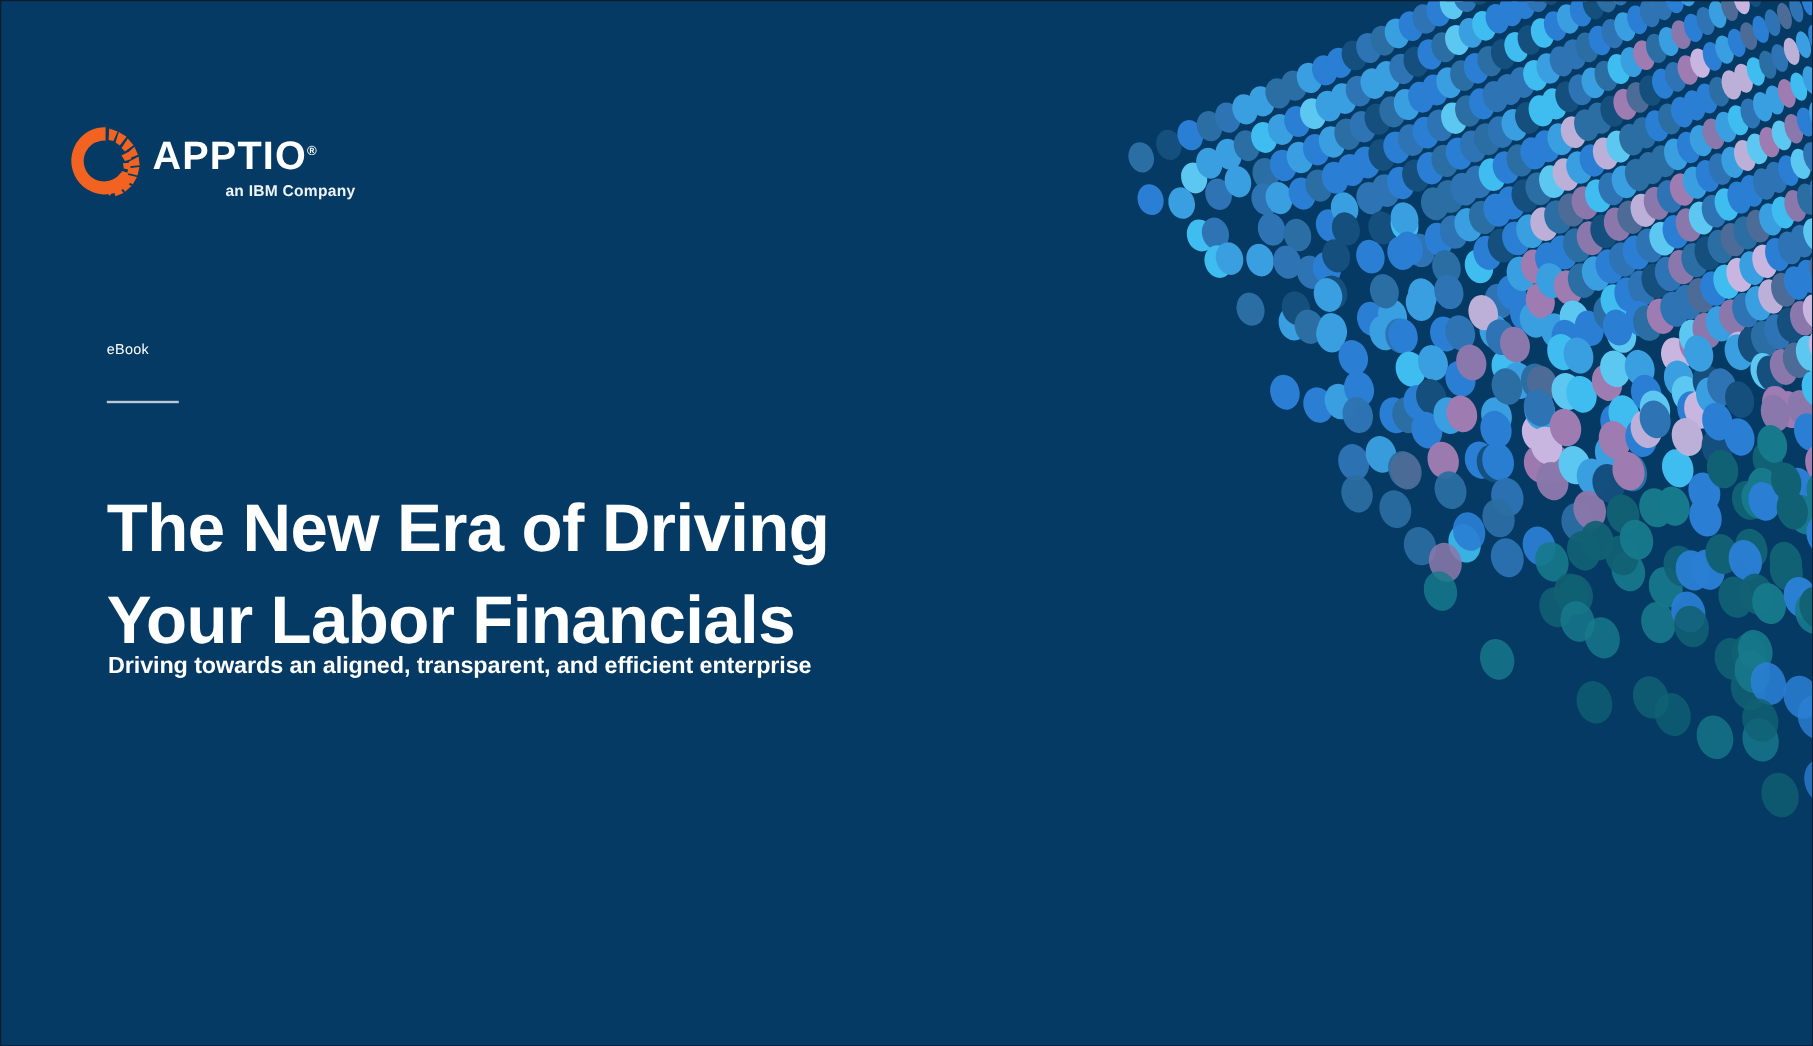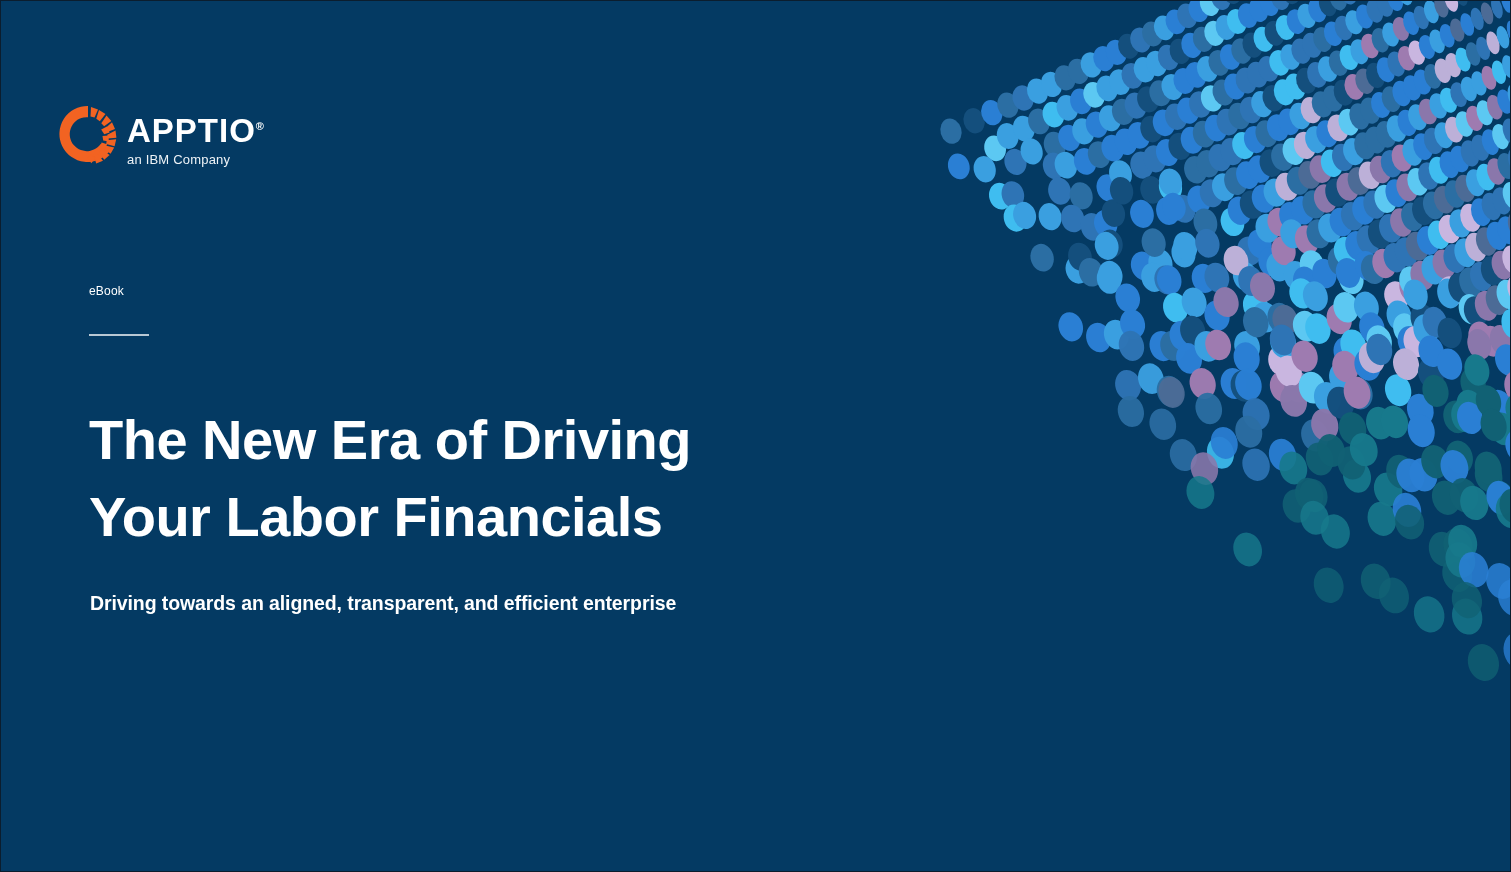--- a/index.html
+++ b/index.html
@@ -57,26 +57,27 @@
     white-space: nowrap;
   }
   .apptio-reg {
     font-size: 11px;
     vertical-align: super;
     letter-spacing: 0;
   }
   .ibm-text {
     display: block;
     font-family: "Liberation Sans", sans-serif;
-    font-weight: normal;
+    font-weight: bold;
     font-size: 13px;
     color: #eef3f7;
     margin-top: 4px;
     letter-spacing: 0.2px;
     white-space: nowrap;
+    text-align: center;
   }
 
   
   #kicker {
     position: absolute;
     left: 88px;
     top: 283px;
     font-size: 12px;
     color: #ffffff;
     letter-spacing: 0.2px;
@@ -102,21 +103,20 @@
   }
   #headline .hl-line { display: block; }
   #subhead {
     position: absolute;
     left: 89px;
     top: 543px;
     font-size: 19.5px;
     font-weight: bold;
     color: #ffffff;
     letter-spacing: -0.1px;
-    margin-top: 48px;
   }
 </style>
 </head>
 <body>
 
 <div id="page">
 
   <svg id="dotfield" viewBox="0 0 1511 872" preserveAspectRatio="none" aria-hidden="true">
       <ellipse cx="950.00" cy="130.15" rx="10.50" ry="12.80" fill="#2b6ea3" transform="rotate(-16 950.00 130.15)"></ellipse>
       <ellipse cx="973.13" cy="119.74" rx="10.50" ry="12.80" fill="#144f7d" transform="rotate(-16 973.13 119.74)"></ellipse>

